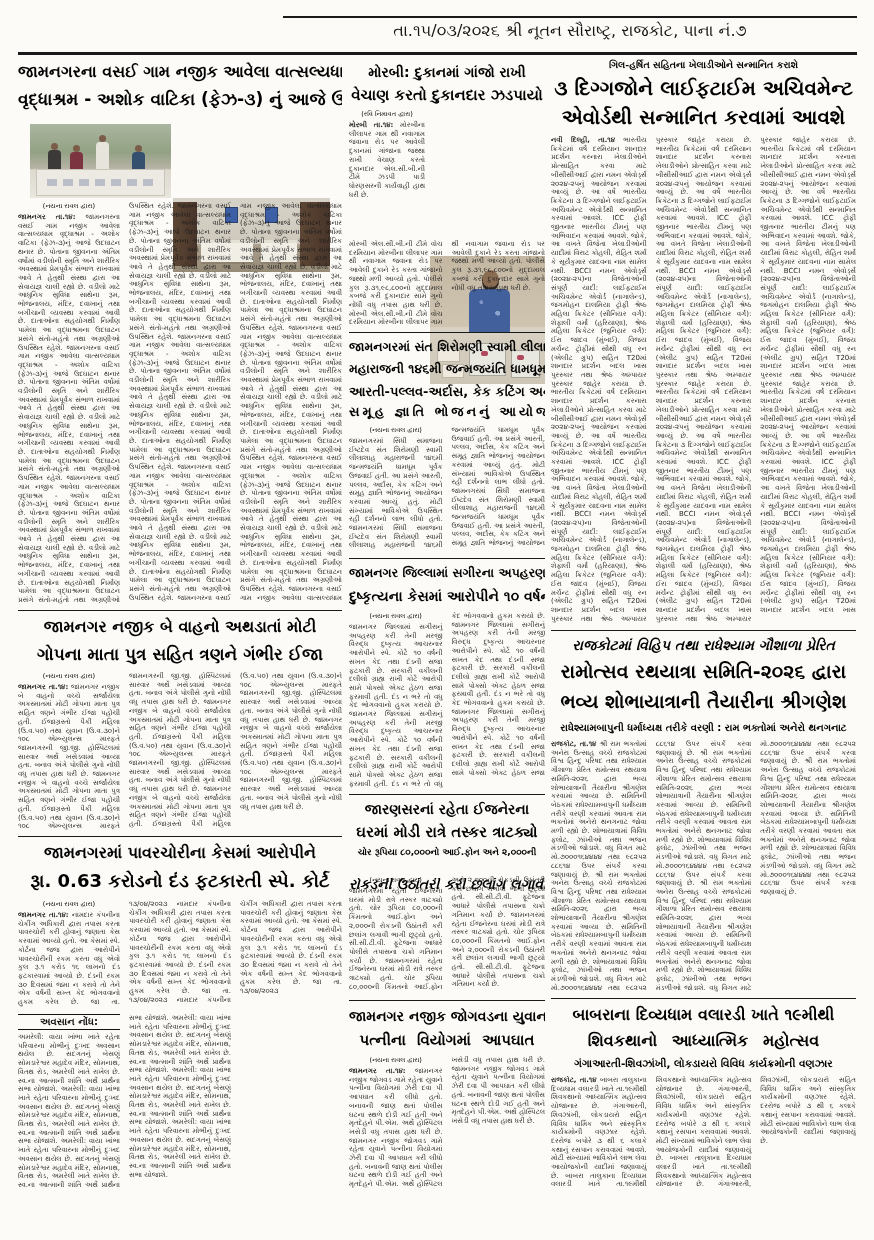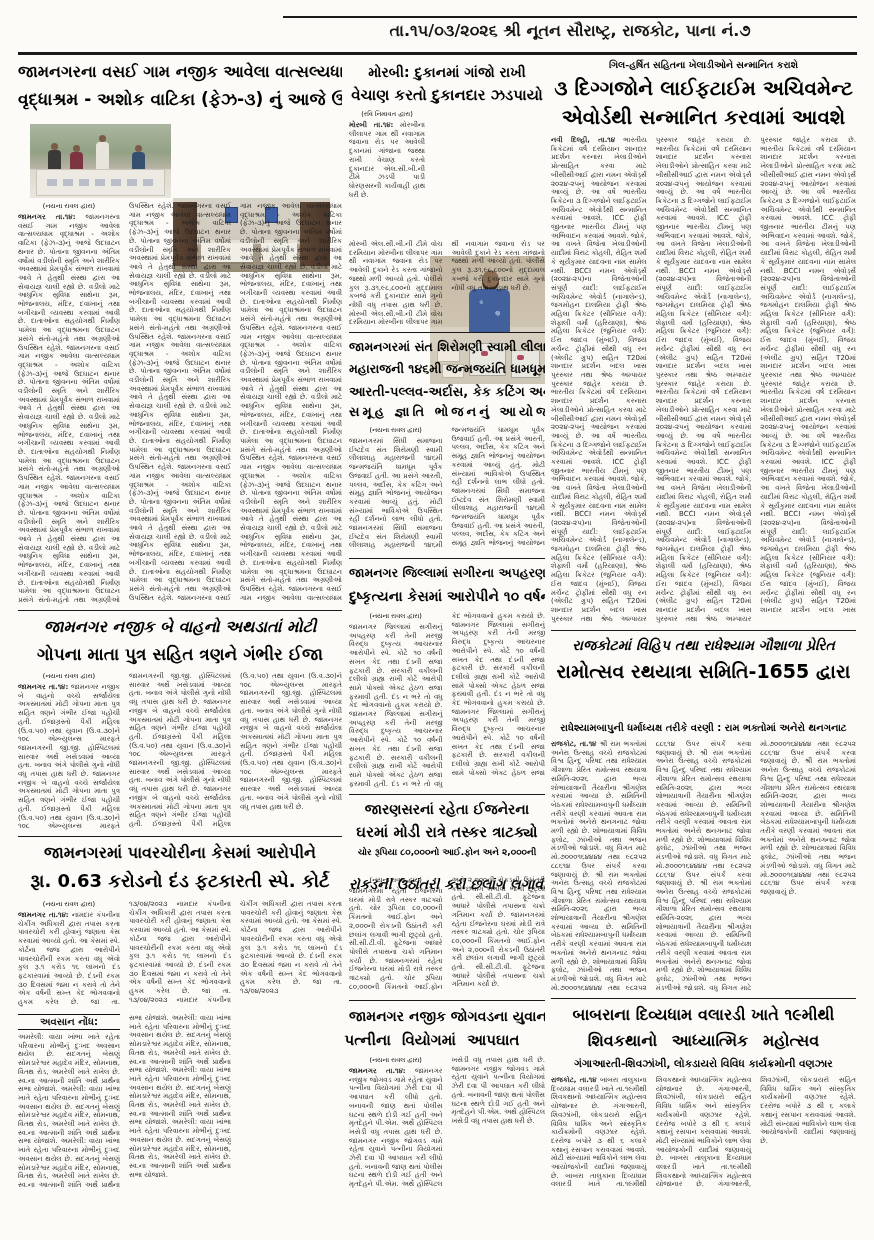--- a/index.html
+++ b/index.html
@@ -40,21 +40,21 @@
   .box{position:absolute;background:rgba(236,236,230,.85);border:1px solid #a8a69b;}
   .packet{position:absolute;background:#efe9de;border:1px solid #bdb6a6;}
   .pink-dot{position:absolute;width:7px;height:5px;background:#b0485e;border-radius:2px;}
 </style>
 </head>
 <body>
 
 <div class="page">
 
   <div class="abs rule-h" style="left:283px;top:16px;width:574px;height:2px;"></div>
-  <div class="abs" style="left:283px;top:21px;width:574px;height:28px;font-size:16px;font-weight:bold;text-align:center;white-space:nowrap;">તા.૧૫/૦૩/૨૦૨૬ શ્રી નૂતન સૌરાષ્ટ્ર, રાજકોટ, પાના નં.૭</div>
+  <div class="abs" style="left:283px;top:21px;width:574px;height:28px;font-size:16px;font-weight:normal;text-align:center;white-space:nowrap;">તા.૧૫/૦૩/૨૦૨૬ શ્રી નૂતન સૌરાષ્ટ્ર, રાજકોટ, પાના નં.૭</div>
   <div class="abs rule-h" style="left:18px;top:52px;width:839px;height:3px;"></div>
 
   <div class="abs rule-v" style="left:344px;top:58px;height:1132px;"></div>
   <div class="abs rule-v" style="left:547px;top:58px;height:1132px;"></div>
 
   <div class="abs hl" style="left:18px;top:59px;width:324px;height:25px;font-size:16px;line-height:25px;">જામનગરના વસઈ ગામ નજીક આવેલા વાત્સલ્યધામ</div>
   <div class="abs hl" style="left:18px;top:85px;width:324px;height:30px;font-size:17px;line-height:29px;">વૃદ્ધાશ્રમ - અશોક વાટિકા (ફેઝ-૩) નું આજે ઉદઘાટન</div>
 
   <div class="abs photo ph-a" style="left:30px;top:124px;width:141px;height:74px;">
     <div class="person" style="left:18px;top:26px;background:#3c3a38;"></div>
@@ -73,21 +73,21 @@
     <div class="bed" style="left:88px;bottom:10px;width:36px;"></div>
   </div>
 
   <div class="abs bodyblock cols3" style="left:18px;top:202px;width:324px;height:406px;">
     <div class="byline">(નયના રાવલ દ્વારા)</div>
     <p><span class="dl">જામનગર તા.૧૪:</span>
        <span>જામનગરના વસઈ ગામ નજીક આવેલા વાત્સલ્યધામ વૃદ્ધાશ્રમ - અશોક વાટિકા (ફેઝ-૩)નું આજે ઉદઘાટન થનાર છે. પોતાના જીવનના અંતિમ વર્ષોમાં વડીલોની સ્મૃતિ અને શારીરિક અવસ્થામાં પ્રેમપૂર્વક સંભાળ રાખવામાં આવે તે હેતુથી સંસ્થા દ્વારા આ સેવાયજ્ઞ ચાલી રહ્યો છે. વડીલો માટે આધુનિક સુવિધા સાથેના રૂમ, ભોજનાલય, મંદિર, દવાખાનું તથા બગીચાની વ્યવસ્થા કરવામાં આવી છે. દાતાઓના સહયોગથી નિર્માણ પામેલા આ વૃદ્ધાશ્રમના ઉદઘાટન પ્રસંગે સંતો-મહંતો તથા અગ્રણીઓ ઉપસ્થિત રહેશે. જામનગરના વસઈ ગામ નજીક આવેલા વાત્સલ્યધામ વૃદ્ધાશ્રમ - અશોક વાટિકા (ફેઝ-૩)નું આજે ઉદઘાટન થનાર છે. પોતાના જીવનના અંતિમ વર્ષોમાં વડીલોની સ્મૃતિ અને શારીરિક અવસ્થામાં પ્રેમપૂર્વક સંભાળ રાખવામાં આવે તે હેતુથી સંસ્થા દ્વારા આ સેવાયજ્ઞ ચાલી રહ્યો છે. વડીલો માટે આધુનિક સુવિધા સાથેના રૂમ, ભોજનાલય, મંદિર, દવાખાનું તથા બગીચાની વ્યવસ્થા કરવામાં આવી છે. દાતાઓના સહયોગથી નિર્માણ પામેલા આ વૃદ્ધાશ્રમના ઉદઘાટન પ્રસંગે સંતો-મહંતો તથા અગ્રણીઓ ઉપસ્થિત રહેશે. જામનગરના વસઈ ગામ નજીક આવેલા વાત્સલ્યધામ વૃદ્ધાશ્રમ - અશોક વાટિકા (ફેઝ-૩)નું આજે ઉદઘાટન થનાર છે. પોતાના જીવનના અંતિમ વર્ષોમાં વડીલોની સ્મૃતિ અને શારીરિક અવસ્થામાં પ્રેમપૂર્વક સંભાળ રાખવામાં આવે તે હેતુથી સંસ્થા દ્વારા આ સેવાયજ્ઞ ચાલી રહ્યો છે. વડીલો માટે આધુનિક સુવિધા સાથેના રૂમ, ભોજનાલય, મંદિર, દવાખાનું તથા બગીચાની વ્યવસ્થા કરવામાં આવી છે. દાતાઓના સહયોગથી નિર્માણ પામેલા આ વૃદ્ધાશ્રમના ઉદઘાટન પ્રસંગે સંતો-મહંતો તથા અગ્રણીઓ ઉપસ્થિત રહેશે. જામનગરના વસઈ ગામ નજીક આવેલા વાત્સલ્યધામ વૃદ્ધાશ્રમ - અશોક વાટિકા (ફેઝ-૩)નું આજે ઉદઘાટન થનાર છે. પોતાના જીવનના અંતિમ વર્ષોમાં વડીલોની સ્મૃતિ અને શારીરિક અવસ્થામાં પ્રેમપૂર્વક સંભાળ રાખવામાં આવે તે હેતુથી સંસ્થા દ્વારા આ સેવાયજ્ઞ ચાલી રહ્યો છે. વડીલો માટે આધુનિક સુવિધા સાથેના રૂમ, ભોજનાલય, મંદિર, દવાખાનું તથા બગીચાની વ્યવસ્થા કરવામાં આવી છે. દાતાઓના સહયોગથી નિર્માણ પામેલા આ વૃદ્ધાશ્રમના ઉદઘાટન પ્રસંગે સંતો-મહંતો તથા અગ્રણીઓ ઉપસ્થિત રહેશે. જામનગરના વસઈ ગામ નજીક આવેલા વાત્સલ્યધામ વૃદ્ધાશ્રમ - અશોક વાટિકા (ફેઝ-૩)નું આજે ઉદઘાટન થનાર છે. પોતાના જીવનના અંતિમ વર્ષોમાં વડીલોની સ્મૃતિ અને શારીરિક અવસ્થામાં પ્રેમપૂર્વક સંભાળ રાખવામાં આવે તે હેતુથી સંસ્થા દ્વારા આ સેવાયજ્ઞ ચાલી રહ્યો છે. વડીલો માટે આધુનિક સુવિધા સાથેના રૂમ, ભોજનાલય, મંદિર, દવાખાનું તથા બગીચાની વ્યવસ્થા કરવામાં આવી છે. દાતાઓના સહયોગથી નિર્માણ પામેલા આ વૃદ્ધાશ્રમના ઉદઘાટન પ્રસંગે સંતો-મહંતો તથા અગ્રણીઓ ઉપસ્થિત રહેશે. જામનગરના વસઈ ગામ નજીક આવેલા વાત્સલ્યધામ વૃદ્ધાશ્રમ - અશોક વાટિકા (ફેઝ-૩)નું આજે ઉદઘાટન થનાર છે. પોતાના જીવનના અંતિમ વર્ષોમાં વડીલોની સ્મૃતિ અને શારીરિક અવસ્થામાં પ્રેમપૂર્વક સંભાળ રાખવામાં આવે તે હેતુથી સંસ્થા દ્વારા આ સેવાયજ્ઞ ચાલી રહ્યો છે. વડીલો માટે આધુનિક સુવિધા સાથેના રૂમ, ભોજનાલય, મંદિર, દવાખાનું તથા બગીચાની વ્યવસ્થા કરવામાં આવી છે. દાતાઓના સહયોગથી નિર્માણ પામેલા આ વૃદ્ધાશ્રમના ઉદઘાટન પ્રસંગે સંતો-મહંતો તથા અગ્રણીઓ ઉપસ્થિત રહેશે. જામનગરના વસઈ ગામ નજીક આવેલા વાત્સલ્યધામ વૃદ્ધાશ્રમ - અશોક વાટિકા (ફેઝ-૩)નું આજે ઉદઘાટન થનાર છે. પોતાના જીવનના અંતિમ વર્ષોમાં વડીલોની સ્મૃતિ અને શારીરિક અવસ્થામાં પ્રેમપૂર્વક સંભાળ રાખવામાં આવે તે હેતુથી સંસ્થા દ્વારા આ સેવાયજ્ઞ ચાલી રહ્યો છે. વડીલો માટે આધુનિક સુવિધા સાથેના રૂમ, ભોજનાલય, મંદિર, દવાખાનું તથા બગીચાની વ્યવસ્થા કરવામાં આવી છે. દાતાઓના સહયોગથી નિર્માણ પામેલા આ વૃદ્ધાશ્રમના ઉદઘાટન પ્રસંગે સંતો-મહંતો તથા અગ્રણીઓ ઉપસ્થિત રહેશે. જામનગરના વસઈ ગામ નજીક આવેલા વાત્સલ્યધામ વૃદ્ધાશ્રમ - અશોક વાટિકા (ફેઝ-૩)નું આજે ઉદઘાટન થનાર છે. પોતાના જીવનના અંતિમ વર્ષોમાં વડીલોની સ્મૃતિ અને શારીરિક અવસ્થામાં પ્રેમપૂર્વક સંભાળ રાખવામાં આવે તે હેતુથી સંસ્થા દ્વારા આ સેવાયજ્ઞ ચાલી રહ્યો છે. વડીલો માટે આધુનિક સુવિધા સાથેના રૂમ, ભોજનાલય, મંદિર, દવાખાનું તથા બગીચાની વ્યવસ્થા કરવામાં આવી છે. દાતાઓના સહયોગથી નિર્માણ પામેલા આ વૃદ્ધાશ્રમના ઉદઘાટન પ્રસંગે સંતો-મહંતો તથા અગ્રણીઓ ઉપસ્થિત રહેશે. જામનગરના વસઈ ગામ નજીક આવેલા વાત્સલ્યધામ વૃદ્ધાશ્રમ - અશોક વાટિકા (ફેઝ-૩)નું આજે ઉદઘાટન થનાર છે. પોતાના જીવનના અંતિમ વર્ષોમાં વડીલોની સ્મૃતિ અને શારીરિક અવસ્થામાં પ્રેમપૂર્વક સંભાળ રાખવામાં આવે તે હેતુથી સંસ્થા દ્વારા આ સેવાયજ્ઞ ચાલી રહ્યો છે. વડીલો માટે આધુનિક સુવિધા સાથેના રૂમ, ભોજનાલય, મંદિર, દવાખાનું તથા બગીચાની વ્યવસ્થા કરવામાં આવી છે. દાતાઓના સહયોગથી નિર્માણ પામેલા આ વૃદ્ધાશ્રમના ઉદઘાટન પ્રસંગે સંતો-મહંતો તથા અગ્રણીઓ ઉપસ્થિત રહેશે. જામનગરના વસઈ ગામ નજીક આવેલા વાત્સલ્યધામ વૃદ્ધાશ્રમ - અશોક વાટિકા (ફેઝ-૩)નું આજે ઉદઘાટન થનાર છે. પોતાના જીવનના અંતિમ વર્ષોમાં વડીલોની સ્મૃતિ અને શારીરિક અવસ્થામાં પ્રેમપૂર્વક સંભાળ રાખવામાં આવે તે હેતુથી સંસ્થા દ્વારા આ સેવાયજ્ઞ ચાલી રહ્યો છે. વડીલો માટે આધુનિક સુવિધા સાથેના રૂમ, ભોજનાલય, મંદિર, દવાખાનું તથા બગીચાની વ્યવસ્થા કરવામાં આવી છે. દાતાઓના સહયોગથી નિર્માણ પામેલા આ વૃદ્ધાશ્રમના ઉદઘાટન પ્રસંગે સંતો-મહંતો તથા અગ્રણીઓ ઉપસ્થિત રહેશે. જામનગરના વસઈ ગામ નજીક આવેલા વાત્સલ્યધામ વૃદ્ધાશ્રમ - અશોક વાટિકા (ફેઝ-૩)નું આજે ઉદઘાટન થનાર છે. પોતાના જીવનના અંતિમ વર્ષોમાં વડીલોની સ્મૃતિ અને શારીરિક અવસ્થામાં પ્રેમપૂર્વક સંભાળ રાખવામાં આવે તે હેતુથી સંસ્થા દ્વારા આ સેવાયજ્ઞ ચાલી રહ્યો છે. વડીલો માટે આધુનિક સુવિધા સાથેના રૂમ, ભોજનાલય, મંદિર, દવાખાનું તથા બગીચાની વ્યવસ્થા કરવામાં આવી છે. દાતાઓના સહયોગથી નિર્માણ પામેલા આ વૃદ્ધાશ્રમના ઉદઘાટન પ્રસંગે સંતો-મહંતો તથા અગ્રણીઓ ઉપસ્થિત રહેશે.</span></p>
   </div>
 
   <div class="abs rule-h" style="left:18px;top:610px;width:324px;height:1px;"></div>
-  <div class="abs hl" style="left:18px;top:614px;width:324px;height:26px;font-size:16px;line-height:26px;font-style:italic;">જામનગર નજીક બે વાહનો અથડાતાં મોટી</div>
+  <div class="abs hl" style="left:18px;top:614px;width:324px;height:26px;font-size:16px;line-height:26px;">જામનગર નજીક બે વાહનો અથડાતાં મોટી</div>
   <div class="abs hl" style="left:18px;top:640px;width:324px;height:28px;font-size:17px;line-height:28px;">ગોપના માતા પુત્ર સહિત ત્રણને ગંભીર ઈજા</div>
   <div class="abs bodyblock cols3" style="left:18px;top:672px;width:324px;height:160px;">
     <div class="byline">(નયના રાવલ દ્વારા)</div>
     <p><span class="dl">જામનગર તા.૧૪:</span>
        <span>જામનગર નજીક બે વાહનો વચ્ચે સર્જાયેલા અકસ્માતમાં મોટી ગોપના માતા પુત્ર સહિત ત્રણને ગંભીર ઈજા પહોંચી હતી. ઈજાગ્રસ્તો પૈકી મહિલા (ઉ.વ.૫૦) તથા યુવાન (ઉ.વ.૩૦)ને ૧૦૮ એમ્બ્યુલન્સ મારફતે જામનગરની જી.જી. હોસ્પિટલમાં સારવાર અર્થે ખસેડવામાં આવ્યા હતા. બનાવ અંગે પોલીસે ગુનો નોંધી વધુ તપાસ હાથ ધરી છે. જામનગર નજીક બે વાહનો વચ્ચે સર્જાયેલા અકસ્માતમાં મોટી ગોપના માતા પુત્ર સહિત ત્રણને ગંભીર ઈજા પહોંચી હતી. ઈજાગ્રસ્તો પૈકી મહિલા (ઉ.વ.૫૦) તથા યુવાન (ઉ.વ.૩૦)ને ૧૦૮ એમ્બ્યુલન્સ મારફતે જામનગરની જી.જી. હોસ્પિટલમાં સારવાર અર્થે ખસેડવામાં આવ્યા હતા. બનાવ અંગે પોલીસે ગુનો નોંધી વધુ તપાસ હાથ ધરી છે. જામનગર નજીક બે વાહનો વચ્ચે સર્જાયેલા અકસ્માતમાં મોટી ગોપના માતા પુત્ર સહિત ત્રણને ગંભીર ઈજા પહોંચી હતી. ઈજાગ્રસ્તો પૈકી મહિલા (ઉ.વ.૫૦) તથા યુવાન (ઉ.વ.૩૦)ને ૧૦૮ એમ્બ્યુલન્સ મારફતે જામનગરની જી.જી. હોસ્પિટલમાં સારવાર અર્થે ખસેડવામાં આવ્યા હતા. બનાવ અંગે પોલીસે ગુનો નોંધી વધુ તપાસ હાથ ધરી છે. જામનગર નજીક બે વાહનો વચ્ચે સર્જાયેલા અકસ્માતમાં મોટી ગોપના માતા પુત્ર સહિત ત્રણને ગંભીર ઈજા પહોંચી હતી. ઈજાગ્રસ્તો પૈકી મહિલા (ઉ.વ.૫૦) તથા યુવાન (ઉ.વ.૩૦)ને ૧૦૮ એમ્બ્યુલન્સ મારફતે જામનગરની જી.જી. હોસ્પિટલમાં સારવાર અર્થે ખસેડવામાં આવ્યા હતા. બનાવ અંગે પોલીસે ગુનો નોંધી વધુ તપાસ હાથ ધરી છે. જામનગર નજીક બે વાહનો વચ્ચે સર્જાયેલા અકસ્માતમાં મોટી ગોપના માતા પુત્ર સહિત ત્રણને ગંભીર ઈજા પહોંચી હતી. ઈજાગ્રસ્તો પૈકી મહિલા (ઉ.વ.૫૦) તથા યુવાન (ઉ.વ.૩૦)ને ૧૦૮ એમ્બ્યુલન્સ મારફતે જામનગરની જી.જી. હોસ્પિટલમાં સારવાર અર્થે ખસેડવામાં આવ્યા હતા. બનાવ અંગે પોલીસે ગુનો નોંધી વધુ તપાસ હાથ ધરી છે.</span></p>
   </div>
 
   <div class="abs rule-h" style="left:18px;top:836px;width:324px;height:1px;"></div>
   <div class="abs hl" style="left:18px;top:840px;width:324px;height:26px;font-size:16px;line-height:26px;">જામનગરમાં પાવરચોરીના કેસમાં આરોપીને</div>
   <div class="abs hl" style="left:18px;top:866px;width:324px;height:30px;font-size:18px;line-height:30px;">રૂા. 0.63 કરોડનો દંડ ફટકારતી સ્પે. કોર્ટ</div>
@@ -148,38 +148,39 @@
   <div class="abs hl" style="left:349px;top:820px;width:196px;height:24px;font-size:15px;line-height:24px;">ઘરમાં મોડી રાત્રે તસ્કર ત્રાટક્યો</div>
   <div class="abs subhead" style="left:349px;top:846px;width:196px;height:13px;font-size:9px;line-height:13px;">ચોર રૂપિયા ૮૦,૦૦૦નો આઈ.ફોન અને ૨,૦૦૦ની</div>
   <div class="abs subhead" style="left:349px;top:878px;width:196px;height:13px;font-size:14px;line-height:13px;font-style:italic;">રોકડની ઉઠાંતરી કરી છલાંગ લગાવી ભાગી છૂટ્યો</div>
   <div class="abs bodyblock cols2" style="left:349px;top:876px;width:196px;height:122px;">
     <div class="byline">(નયના રાવલ દ્વારા)</div>
     <p><span>જામનગરમાં રહેતા ઈજનેરના ઘરમાં મોડી રાત્રે તસ્કર ત્રાટક્યો હતો. ચોર રૂપિયા ૮૦,૦૦૦ની કિંમતનો આઈ.ફોન અને ૨,૦૦૦ની રોકડની ઉઠાંતરી કરી છલાંગ લગાવી ભાગી છૂટ્યો હતો. સી.સી.ટી.વી. ફૂટેજના આધારે પોલીસે તપાસના ચક્રો ગતિમાન કર્યા છે. જામનગરમાં રહેતા ઈજનેરના ઘરમાં મોડી રાત્રે તસ્કર ત્રાટક્યો હતો. ચોર રૂપિયા ૮૦,૦૦૦ની કિંમતનો આઈ.ફોન અને ૨,૦૦૦ની રોકડની ઉઠાંતરી કરી છલાંગ લગાવી ભાગી છૂટ્યો હતો. સી.સી.ટી.વી. ફૂટેજના આધારે પોલીસે તપાસના ચક્રો ગતિમાન કર્યા છે. જામનગરમાં રહેતા ઈજનેરના ઘરમાં મોડી રાત્રે તસ્કર ત્રાટક્યો હતો. ચોર રૂપિયા ૮૦,૦૦૦ની કિંમતનો આઈ.ફોન અને ૨,૦૦૦ની રોકડની ઉઠાંતરી કરી છલાંગ લગાવી ભાગી છૂટ્યો હતો. સી.સી.ટી.વી. ફૂટેજના આધારે પોલીસે તપાસના ચક્રો ગતિમાન કર્યા છે.</span></p>
   </div>
 
   <div class="abs rule-h" style="left:349px;top:1000px;width:196px;height:1px;"></div>
   <div class="abs hl" style="left:349px;top:1004px;width:196px;height:24px;font-size:14px;line-height:24px;">જામનગર નજીક જોગવડના યુવાનનો</div>
-  <div class="abs hl" style="left:334px;top:1028px;width:196px;height:24px;font-size:15px;line-height:24px;word-spacing:6px;">પત્નીના વિયોગમાં આપઘાત</div>
+  <div class="abs hl" style="left:349px;top:1028px;width:196px;height:24px;font-size:15px;line-height:24px;word-spacing:6px;">પત્નીના વિયોગમાં આપઘાત</div>
   <div class="abs bodyblock cols2" style="left:349px;top:1056px;width:196px;height:134px;">
     <div class="byline">(નયના રાવલ દ્વારા)</div>
     <p><span class="dl">જામનગર તા.૧૪:</span>
        <span>જામનગર નજીક જોગવડ ગામે રહેતા યુવાને પત્નીના વિયોગમાં ઝેરી દવા પી આપઘાત કરી લીધો હતો. બનાવની જાણ થતાં પોલીસ ઘટના સ્થળે દોડી ગઈ હતી અને મૃતદેહને પી.એમ. અર્થે હોસ્પિટલ ખસેડી વધુ તપાસ હાથ ધરી છે. જામનગર નજીક જોગવડ ગામે રહેતા યુવાને પત્નીના વિયોગમાં ઝેરી દવા પી આપઘાત કરી લીધો હતો. બનાવની જાણ થતાં પોલીસ ઘટના સ્થળે દોડી ગઈ હતી અને મૃતદેહને પી.એમ. અર્થે હોસ્પિટલ ખસેડી વધુ તપાસ હાથ ધરી છે. જામનગર નજીક જોગવડ ગામે રહેતા યુવાને પત્નીના વિયોગમાં ઝેરી દવા પી આપઘાત કરી લીધો હતો. બનાવની જાણ થતાં પોલીસ ઘટના સ્થળે દોડી ગઈ હતી અને મૃતદેહને પી.એમ. અર્થે હોસ્પિટલ ખસેડી વધુ તપાસ હાથ ધરી છે.</span></p>
   </div>
 
   <div class="abs kicker" style="left:551px;top:58px;width:305px;height:14px;font-size:9.5px;line-height:14px;font-family:'DejaVu Serif','Liberation Serif',serif;">ગિલ-હર્ષિત સહિતના ખેલાડીઓને સન્માનિત કરાશે</div>
   <div class="abs hl" style="left:551px;top:74px;width:305px;height:29px;font-size:20px;line-height:29px;font-family:'DejaVu Serif','Liberation Serif',serif;font-weight:600;">૩ દિગ્ગજોને લાઈફટાઈમ અચિવમેન્ટ</div>
   <div class="abs hl" style="left:551px;top:103px;width:305px;height:29px;font-size:20px;line-height:29px;font-family:'DejaVu Serif','Liberation Serif',serif;font-weight:600;">એવોર્ડથી સન્માનિત કરવામાં આવશે</div>
   <div class="abs bodyblock cols3" style="left:551px;top:136px;width:305px;height:492px;">
     <p><span class="dl">નવી દિલ્હી, તા.૧૪</span>
        <span>ભારતીય ક્રિકેટમાં વર્ષ દરમિયાન શાનદાર પ્રદર્શન કરનારા ખેલાડીઓને પ્રોત્સાહિત કરવા માટે બીસીસીઆઈ દ્વારા નમન એવોર્ડ્સ ૨૦૨૪-૨૫નું આયોજન કરવામાં આવ્યું છે. આ વર્ષે ભારતીય ક્રિકેટના ૩ દિગ્ગજોને લાઈફટાઈમ અચિવમેન્ટ એવોર્ડથી સન્માનિત કરવામાં આવશે. ICC ટ્રોફી જીતનાર ભારતીય ટીમનું પણ અભિવાદન કરવામાં આવશે. જોકે, આ વખતે વિજેતા ખેલાડીઓની યાદીમાં વિરાટ કોહલી, રોહિત શર્મા કે સૂર્યકુમાર યાદવના નામ સામેલ નથી. BCCI નમન એવોર્ડ્સ (૨૦૨૪-૨૫)ના વિજેતાઓની સંપૂર્ણ યાદી: લાઈફટાઈમ અચિવમેન્ટ એવોર્ડ (નાગાલેન્ડ), જગમોહન દાલમિયા ટ્રોફી શ્રેષ્ઠ મહિલા ક્રિકેટર (સીનિયર વર્ગ): શેફાલી વર્મા (હરિયાણા), શ્રેષ્ઠ મહિલા ક્રિકેટર (જુનિયર વર્ગ): ઈરા જાદવ (મુંબઈ), વિજય મર્ચન્ટ ટ્રોફીમાં સૌથી વધુ રન (એલીટ ગ્રુપ) સહિત T20માં શાનદાર પ્રદર્શન બદલ ખાસ પુરસ્કાર તથા શ્રેષ્ઠ અમ્પાયર પુરસ્કાર જાહેર કરાયા છે. ભારતીય ક્રિકેટમાં વર્ષ દરમિયાન શાનદાર પ્રદર્શન કરનારા ખેલાડીઓને પ્રોત્સાહિત કરવા માટે બીસીસીઆઈ દ્વારા નમન એવોર્ડ્સ ૨૦૨૪-૨૫નું આયોજન કરવામાં આવ્યું છે. આ વર્ષે ભારતીય ક્રિકેટના ૩ દિગ્ગજોને લાઈફટાઈમ અચિવમેન્ટ એવોર્ડથી સન્માનિત કરવામાં આવશે. ICC ટ્રોફી જીતનાર ભારતીય ટીમનું પણ અભિવાદન કરવામાં આવશે. જોકે, આ વખતે વિજેતા ખેલાડીઓની યાદીમાં વિરાટ કોહલી, રોહિત શર્મા કે સૂર્યકુમાર યાદવના નામ સામેલ નથી. BCCI નમન એવોર્ડ્સ (૨૦૨૪-૨૫)ના વિજેતાઓની સંપૂર્ણ યાદી: લાઈફટાઈમ અચિવમેન્ટ એવોર્ડ (નાગાલેન્ડ), જગમોહન દાલમિયા ટ્રોફી શ્રેષ્ઠ મહિલા ક્રિકેટર (સીનિયર વર્ગ): શેફાલી વર્મા (હરિયાણા), શ્રેષ્ઠ મહિલા ક્રિકેટર (જુનિયર વર્ગ): ઈરા જાદવ (મુંબઈ), વિજય મર્ચન્ટ ટ્રોફીમાં સૌથી વધુ રન (એલીટ ગ્રુપ) સહિત T20માં શાનદાર પ્રદર્શન બદલ ખાસ પુરસ્કાર તથા શ્રેષ્ઠ અમ્પાયર પુરસ્કાર જાહેર કરાયા છે. ભારતીય ક્રિકેટમાં વર્ષ દરમિયાન શાનદાર પ્રદર્શન કરનારા ખેલાડીઓને પ્રોત્સાહિત કરવા માટે બીસીસીઆઈ દ્વારા નમન એવોર્ડ્સ ૨૦૨૪-૨૫નું આયોજન કરવામાં આવ્યું છે. આ વર્ષે ભારતીય ક્રિકેટના ૩ દિગ્ગજોને લાઈફટાઈમ અચિવમેન્ટ એવોર્ડથી સન્માનિત કરવામાં આવશે. ICC ટ્રોફી જીતનાર ભારતીય ટીમનું પણ અભિવાદન કરવામાં આવશે. જોકે, આ વખતે વિજેતા ખેલાડીઓની યાદીમાં વિરાટ કોહલી, રોહિત શર્મા કે સૂર્યકુમાર યાદવના નામ સામેલ નથી. BCCI નમન એવોર્ડ્સ (૨૦૨૪-૨૫)ના વિજેતાઓની સંપૂર્ણ યાદી: લાઈફટાઈમ અચિવમેન્ટ એવોર્ડ (નાગાલેન્ડ), જગમોહન દાલમિયા ટ્રોફી શ્રેષ્ઠ મહિલા ક્રિકેટર (સીનિયર વર્ગ): શેફાલી વર્મા (હરિયાણા), શ્રેષ્ઠ મહિલા ક્રિકેટર (જુનિયર વર્ગ): ઈરા જાદવ (મુંબઈ), વિજય મર્ચન્ટ ટ્રોફીમાં સૌથી વધુ રન (એલીટ ગ્રુપ) સહિત T20માં શાનદાર પ્રદર્શન બદલ ખાસ પુરસ્કાર તથા શ્રેષ્ઠ અમ્પાયર પુરસ્કાર જાહેર કરાયા છે. ભારતીય ક્રિકેટમાં વર્ષ દરમિયાન શાનદાર પ્રદર્શન કરનારા ખેલાડીઓને પ્રોત્સાહિત કરવા માટે બીસીસીઆઈ દ્વારા નમન એવોર્ડ્સ ૨૦૨૪-૨૫નું આયોજન કરવામાં આવ્યું છે. આ વર્ષે ભારતીય ક્રિકેટના ૩ દિગ્ગજોને લાઈફટાઈમ અચિવમેન્ટ એવોર્ડથી સન્માનિત કરવામાં આવશે. ICC ટ્રોફી જીતનાર ભારતીય ટીમનું પણ અભિવાદન કરવામાં આવશે. જોકે, આ વખતે વિજેતા ખેલાડીઓની યાદીમાં વિરાટ કોહલી, રોહિત શર્મા કે સૂર્યકુમાર યાદવના નામ સામેલ નથી. BCCI નમન એવોર્ડ્સ (૨૦૨૪-૨૫)ના વિજેતાઓની સંપૂર્ણ યાદી: લાઈફટાઈમ અચિવમેન્ટ એવોર્ડ (નાગાલેન્ડ), જગમોહન દાલમિયા ટ્રોફી શ્રેષ્ઠ મહિલા ક્રિકેટર (સીનિયર વર્ગ): શેફાલી વર્મા (હરિયાણા), શ્રેષ્ઠ મહિલા ક્રિકેટર (જુનિયર વર્ગ): ઈરા જાદવ (મુંબઈ), વિજય મર્ચન્ટ ટ્રોફીમાં સૌથી વધુ રન (એલીટ ગ્રુપ) સહિત T20માં શાનદાર પ્રદર્શન બદલ ખાસ પુરસ્કાર તથા શ્રેષ્ઠ અમ્પાયર પુરસ્કાર જાહેર કરાયા છે. ભારતીય ક્રિકેટમાં વર્ષ દરમિયાન શાનદાર પ્રદર્શન કરનારા ખેલાડીઓને પ્રોત્સાહિત કરવા માટે બીસીસીઆઈ દ્વારા નમન એવોર્ડ્સ ૨૦૨૪-૨૫નું આયોજન કરવામાં આવ્યું છે. આ વર્ષે ભારતીય ક્રિકેટના ૩ દિગ્ગજોને લાઈફટાઈમ અચિવમેન્ટ એવોર્ડથી સન્માનિત કરવામાં આવશે. ICC ટ્રોફી જીતનાર ભારતીય ટીમનું પણ અભિવાદન કરવામાં આવશે. જોકે, આ વખતે વિજેતા ખેલાડીઓની યાદીમાં વિરાટ કોહલી, રોહિત શર્મા કે સૂર્યકુમાર યાદવના નામ સામેલ નથી. BCCI નમન એવોર્ડ્સ (૨૦૨૪-૨૫)ના વિજેતાઓની સંપૂર્ણ યાદી: લાઈફટાઈમ અચિવમેન્ટ એવોર્ડ (નાગાલેન્ડ), જગમોહન દાલમિયા ટ્રોફી શ્રેષ્ઠ મહિલા ક્રિકેટર (સીનિયર વર્ગ): શેફાલી વર્મા (હરિયાણા), શ્રેષ્ઠ મહિલા ક્રિકેટર (જુનિયર વર્ગ): ઈરા જાદવ (મુંબઈ), વિજય મર્ચન્ટ ટ્રોફીમાં સૌથી વધુ રન (એલીટ ગ્રુપ) સહિત T20માં શાનદાર પ્રદર્શન બદલ ખાસ પુરસ્કાર તથા શ્રેષ્ઠ અમ્પાયર પુરસ્કાર જાહેર કરાયા છે. ભારતીય ક્રિકેટમાં વર્ષ દરમિયાન શાનદાર પ્રદર્શન કરનારા ખેલાડીઓને પ્રોત્સાહિત કરવા માટે બીસીસીઆઈ દ્વારા નમન એવોર્ડ્સ ૨૦૨૪-૨૫નું આયોજન કરવામાં આવ્યું છે. આ વર્ષે ભારતીય ક્રિકેટના ૩ દિગ્ગજોને લાઈફટાઈમ અચિવમેન્ટ એવોર્ડથી સન્માનિત કરવામાં આવશે. ICC ટ્રોફી જીતનાર ભારતીય ટીમનું પણ અભિવાદન કરવામાં આવશે. જોકે, આ વખતે વિજેતા ખેલાડીઓની યાદીમાં વિરાટ કોહલી, રોહિત શર્મા કે સૂર્યકુમાર યાદવના નામ સામેલ નથી. BCCI નમન એવોર્ડ્સ (૨૦૨૪-૨૫)ના વિજેતાઓની સંપૂર્ણ યાદી: લાઈફટાઈમ અચિવમેન્ટ એવોર્ડ (નાગાલેન્ડ), જગમોહન દાલમિયા ટ્રોફી શ્રેષ્ઠ મહિલા ક્રિકેટર (સીનિયર વર્ગ): શેફાલી વર્મા (હરિયાણા), શ્રેષ્ઠ મહિલા ક્રિકેટર (જુનિયર વર્ગ): ઈરા જાદવ (મુંબઈ), વિજય મર્ચન્ટ ટ્રોફીમાં સૌથી વધુ રન (એલીટ ગ્રુપ) સહિત T20માં શાનદાર પ્રદર્શન બદલ ખાસ પુરસ્કાર તથા શ્રેષ્ઠ અમ્પાયર પુરસ્કાર જાહેર કરાયા છે.</span></p>
   </div>
 
   <div class="abs rule-h" style="left:551px;top:630px;width:305px;height:1px;"></div>
   <div class="abs kicker" style="left:551px;top:634px;width:305px;height:22px;font-size:14px;line-height:22px;font-style:italic;">રાજકોટમાં વિહિપ તથા રાધેશ્યામ ગૌશાળા પ્રેરિત</div>
-  <div class="abs hl" style="left:551px;top:657px;width:305px;height:29px;font-size:19px;line-height:29px;">રામોત્સવ રથયાત્રા સમિતિ-1655 દ્વારા</div>
+  <div class="abs hl" style="left:551px;top:657px;width:305px;height:29px;font-size:19px;line-height:29px;">રામોત્સવ રથયાત્રા સમિતિ-૨૦૨૬ દ્વારા</div>
+  <div class="abs hl" style="left:551px;top:687px;width:305px;height:29px;font-size:19px;line-height:29px;">ભવ્ય શોભાયાત્રાની તૈયારીના શ્રીગણેશ</div>
   <div class="abs subhead" style="left:551px;top:720px;width:305px;height:15px;font-size:10px;line-height:15px;">રાધેશ્યામબાપુની ધર્માધ્યક્ષ તરીકે વરણી : રામ ભક્તોમાં અનેરો થનગનાટ</div>
   <div class="abs bodyblock cols3" style="left:551px;top:740px;width:305px;height:256px;">
     <p><span class="dl">રાજકોટ, તા.૧૪</span>
        <span>શ્રી રામ ભક્તોમાં અનેરા ઉત્સાહ વચ્ચે રાજકોટમાં વિશ્વ હિન્દુ પરિષદ તથા રાધેશ્યામ ગૌશાળા પ્રેરિત રામોત્સવ રથયાત્રા સમિતિ-૨૦૨૬ દ્વારા ભવ્ય શોભાયાત્રાની તૈયારીના શ્રીગણેશ કરવામાં આવ્યા છે. સમિતિની બેઠકમાં રાધેશ્યામબાપુની ધર્માધ્યક્ષ તરીકે વરણી કરવામાં આવતા રામ ભક્તોમાં અનેરો થનગનાટ જોવા મળી રહ્યો છે. શોભાયાત્રામાં વિવિધ ફ્લોટ, ઝાંખીઓ તથા ભજન મંડળીઓ જોડાશે. વધુ વિગત માટે મો.૭૦૦૦૧૬૪૪૪૪ તથા ૯૮૨૫૨ ૮૮૬૧૪ ઉપર સંપર્ક કરવા જણાવાયું છે. શ્રી રામ ભક્તોમાં અનેરા ઉત્સાહ વચ્ચે રાજકોટમાં વિશ્વ હિન્દુ પરિષદ તથા રાધેશ્યામ ગૌશાળા પ્રેરિત રામોત્સવ રથયાત્રા સમિતિ-૨૦૨૬ દ્વારા ભવ્ય શોભાયાત્રાની તૈયારીના શ્રીગણેશ કરવામાં આવ્યા છે. સમિતિની બેઠકમાં રાધેશ્યામબાપુની ધર્માધ્યક્ષ તરીકે વરણી કરવામાં આવતા રામ ભક્તોમાં અનેરો થનગનાટ જોવા મળી રહ્યો છે. શોભાયાત્રામાં વિવિધ ફ્લોટ, ઝાંખીઓ તથા ભજન મંડળીઓ જોડાશે. વધુ વિગત માટે મો.૭૦૦૦૧૬૪૪૪૪ તથા ૯૮૨૫૨ ૮૮૬૧૪ ઉપર સંપર્ક કરવા જણાવાયું છે. શ્રી રામ ભક્તોમાં અનેરા ઉત્સાહ વચ્ચે રાજકોટમાં વિશ્વ હિન્દુ પરિષદ તથા રાધેશ્યામ ગૌશાળા પ્રેરિત રામોત્સવ રથયાત્રા સમિતિ-૨૦૨૬ દ્વારા ભવ્ય શોભાયાત્રાની તૈયારીના શ્રીગણેશ કરવામાં આવ્યા છે. સમિતિની બેઠકમાં રાધેશ્યામબાપુની ધર્માધ્યક્ષ તરીકે વરણી કરવામાં આવતા રામ ભક્તોમાં અનેરો થનગનાટ જોવા મળી રહ્યો છે. શોભાયાત્રામાં વિવિધ ફ્લોટ, ઝાંખીઓ તથા ભજન મંડળીઓ જોડાશે. વધુ વિગત માટે મો.૭૦૦૦૧૬૪૪૪૪ તથા ૯૮૨૫૨ ૮૮૬૧૪ ઉપર સંપર્ક કરવા જણાવાયું છે. શ્રી રામ ભક્તોમાં અનેરા ઉત્સાહ વચ્ચે રાજકોટમાં વિશ્વ હિન્દુ પરિષદ તથા રાધેશ્યામ ગૌશાળા પ્રેરિત રામોત્સવ રથયાત્રા સમિતિ-૨૦૨૬ દ્વારા ભવ્ય શોભાયાત્રાની તૈયારીના શ્રીગણેશ કરવામાં આવ્યા છે. સમિતિની બેઠકમાં રાધેશ્યામબાપુની ધર્માધ્યક્ષ તરીકે વરણી કરવામાં આવતા રામ ભક્તોમાં અનેરો થનગનાટ જોવા મળી રહ્યો છે. શોભાયાત્રામાં વિવિધ ફ્લોટ, ઝાંખીઓ તથા ભજન મંડળીઓ જોડાશે. વધુ વિગત માટે મો.૭૦૦૦૧૬૪૪૪૪ તથા ૯૮૨૫૨ ૮૮૬૧૪ ઉપર સંપર્ક કરવા જણાવાયું છે. શ્રી રામ ભક્તોમાં અનેરા ઉત્સાહ વચ્ચે રાજકોટમાં વિશ્વ હિન્દુ પરિષદ તથા રાધેશ્યામ ગૌશાળા પ્રેરિત રામોત્સવ રથયાત્રા સમિતિ-૨૦૨૬ દ્વારા ભવ્ય શોભાયાત્રાની તૈયારીના શ્રીગણેશ કરવામાં આવ્યા છે. સમિતિની બેઠકમાં રાધેશ્યામબાપુની ધર્માધ્યક્ષ તરીકે વરણી કરવામાં આવતા રામ ભક્તોમાં અનેરો થનગનાટ જોવા મળી રહ્યો છે. શોભાયાત્રામાં વિવિધ ફ્લોટ, ઝાંખીઓ તથા ભજન મંડળીઓ જોડાશે. વધુ વિગત માટે મો.૭૦૦૦૧૬૪૪૪૪ તથા ૯૮૨૫૨ ૮૮૬૧૪ ઉપર સંપર્ક કરવા જણાવાયું છે.</span></p>
   </div>
 
   <div class="abs rule-h" style="left:551px;top:998px;width:305px;height:1px;"></div>
   <div class="abs hl" style="left:551px;top:1002px;width:305px;height:25px;font-size:16px;line-height:25px;">બાબરાના દિવ્યધામ વલારડી ખાતે ૧૯મીથી</div>
   <div class="abs hl" style="left:551px;top:1028px;width:305px;height:25px;font-size:16px;line-height:25px;word-spacing:9px;">શિવકથાનો આધ્યાત્મિક મહોત્સવ</div>
   <div class="abs subhead" style="left:551px;top:1056px;width:305px;height:15px;font-size:10.5px;line-height:15px;">ગંગાઆરતી-શિવઝાંખી, લોકડાયરો વિવિધ કાર્યક્રમોની વણઝાર</div>

